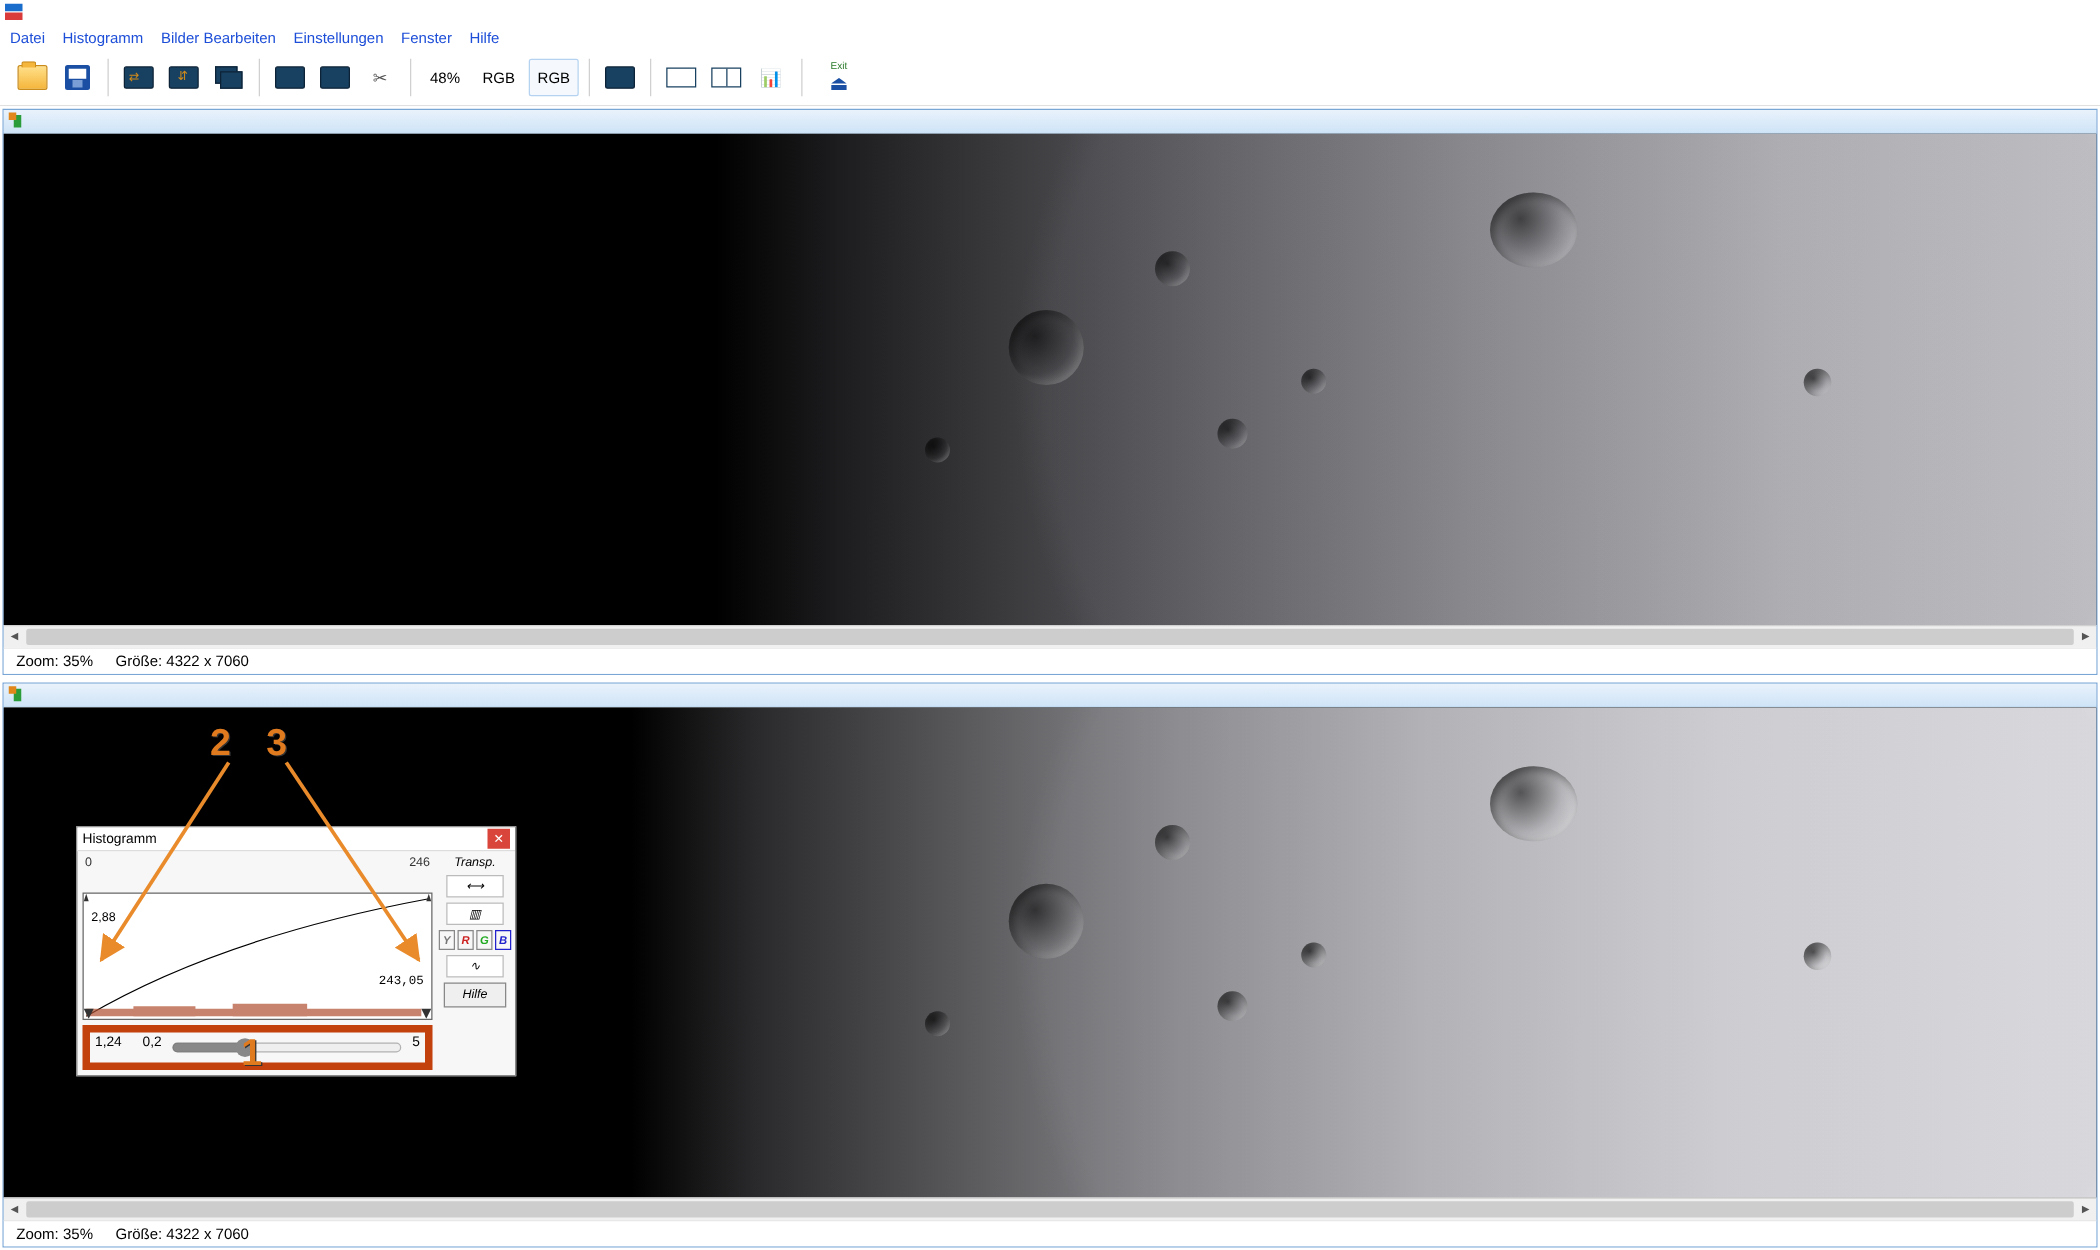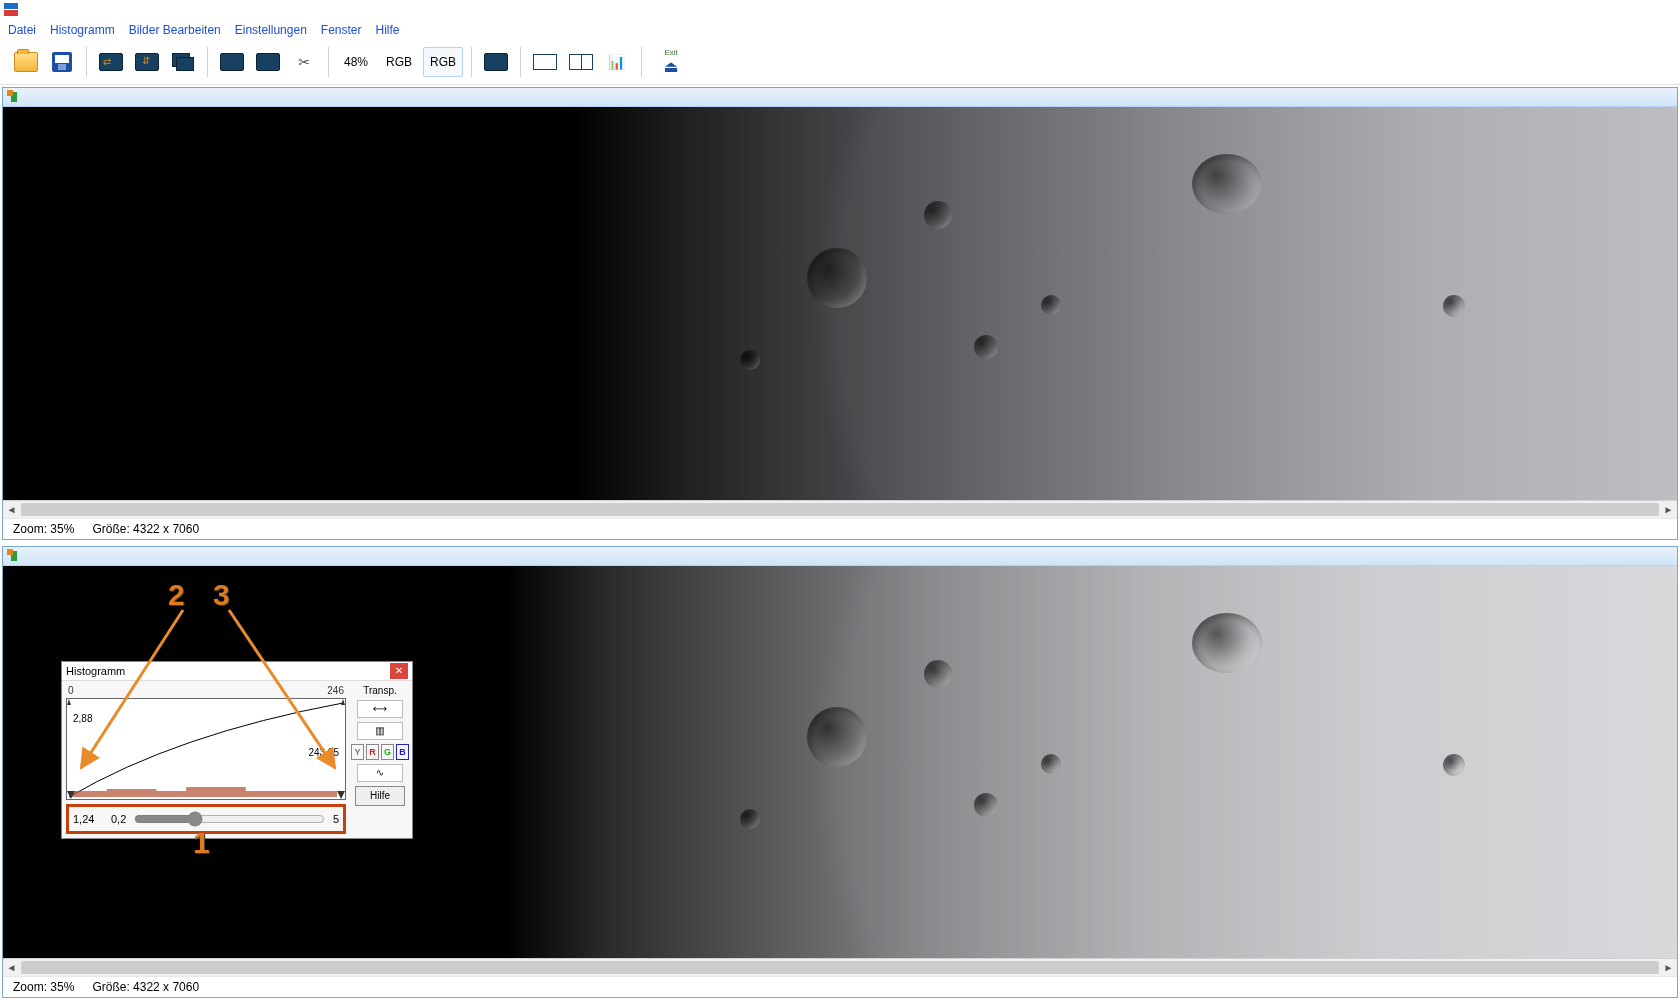--- a/index.html
+++ b/index.html
@@ -65,24 +65,24 @@
 }
 .crater{position:absolute;border-radius:50%;background:radial-gradient(circle at 35% 35%, rgba(0,0,0,.55), rgba(0,0,0,.05) 55%, rgba(255,255,255,.15) 75%);box-shadow:inset -2px -2px 6px rgba(255,255,255,.1), inset 3px 3px 8px rgba(0,0,0,.5);}
 
 
 .histo{position:absolute;left:58px;top:95px;width:350px;background:#f7f7f7;border:1px solid #888;box-shadow:2px 2px 8px rgba(0,0,0,.3);z-index:5;font-size:11px;}
 .histo-title{height:18px;display:flex;align-items:center;justify-content:space-between;padding:0 4px;background:#fff;border-bottom:1px solid #ddd;}
 .histo-close{width:18px;height:16px;background:#d9453a;color:#fff;display:flex;align-items:center;justify-content:center;font-size:10px;cursor:pointer;}
 .histo-body{display:flex;padding:4px;}
 .histo-plot{flex:1;}
 .histo-axis-top{display:flex;justify-content:space-between;font-size:10px;color:#333;padding:0 2px;}
-.histo-canvas{height:100px;background:#fff;border:1px solid #666;position:relative;margin-top:2px;}
-.histo-side{width:56px;padding-left:6px;display:flex;flex-direction:column;gap:4px;font-size:10px;align-items:center;}
+.histo-canvas{height:100px;background:#fff;border:1px solid #666;position:relative;margin-top:18px;}
+.histo-side{width:56px;padding-left:6px;display:flex;flex-direction:column;gap:4px;font-size:10px;align-items:center;font-style:italic;}
 .side-ico{width:44px;height:16px;border:1px solid #bbb;background:#fff;display:flex;align-items:center;justify-content:center;}
-.gamma-row{display:flex;align-items:center;gap:6px;margin-top:4px;padding:2px 4px;border:3px solid #c2410c;}
+.gamma-row{display:flex;gap:6px;margin-top:4px;padding:2px 4px;border:6px solid #c2410c;}
 .gamma-row input[type=range]{flex:1;accent-color:#888;}
 .gamma-row .gv{width:32px;text-align:left;}
 .gamma-btn{width:48px;height:18px;border:1px solid #888;background:#efefef;font-size:10px;display:flex;align-items:center;justify-content:center;}
 .chan-row{display:flex;gap:2px;}
 .chan{width:11px;height:14px;border:1px solid #888;display:flex;align-items:center;justify-content:center;font-size:9px;font-weight:bold;}
 .chan.y{color:#777;} .chan.r{color:#c22;} .chan.g{color:#2a2;} .chan.b{color:#22c;border-color:#22c;}
 
 
 .anno-num{position:absolute;font-size:30px;font-weight:700;color:#e07a1f;text-shadow:1px 1px 0 #333;z-index:6;}
 .anno-svg{position:absolute;z-index:6;pointer-events:none;}
@@ -233,21 +233,21 @@
                     <rect x="40" y="90" width="50" height="8"></rect>
                   </g>
 
                   <polygon points="4,100 0,92 8,92" fill="#333"></polygon>
                   <polygon points="276,100 272,92 280,92" fill="#333"></polygon>
 
                   <polygon points="2,0 0,6 4,6" fill="#333"></polygon>
                   <polygon points="278,0 276,6 280,6" fill="#333"></polygon>
                 </svg>
                 <span style="position:absolute;top:14px;left:6px;font-size:10px;">2,88</span>
-                <span style="position:absolute;top:48px;right:6px;font-size:10px;">243,05</span>
+                <span style="position:absolute;top:65px;right:6px;font-size:10px;font-family:Liberation Mono, monospace;">243,05</span>
               </div>
               <div class="gamma-row">
                 <span class="gv">1,24</span>
                 <span>0,2</span>
                 <input type="range" min="0" max="100" value="30" style="">
                 <span>5</span>
               </div>
             </div>
             <div class="histo-side">
               <span>Transp.</span>

